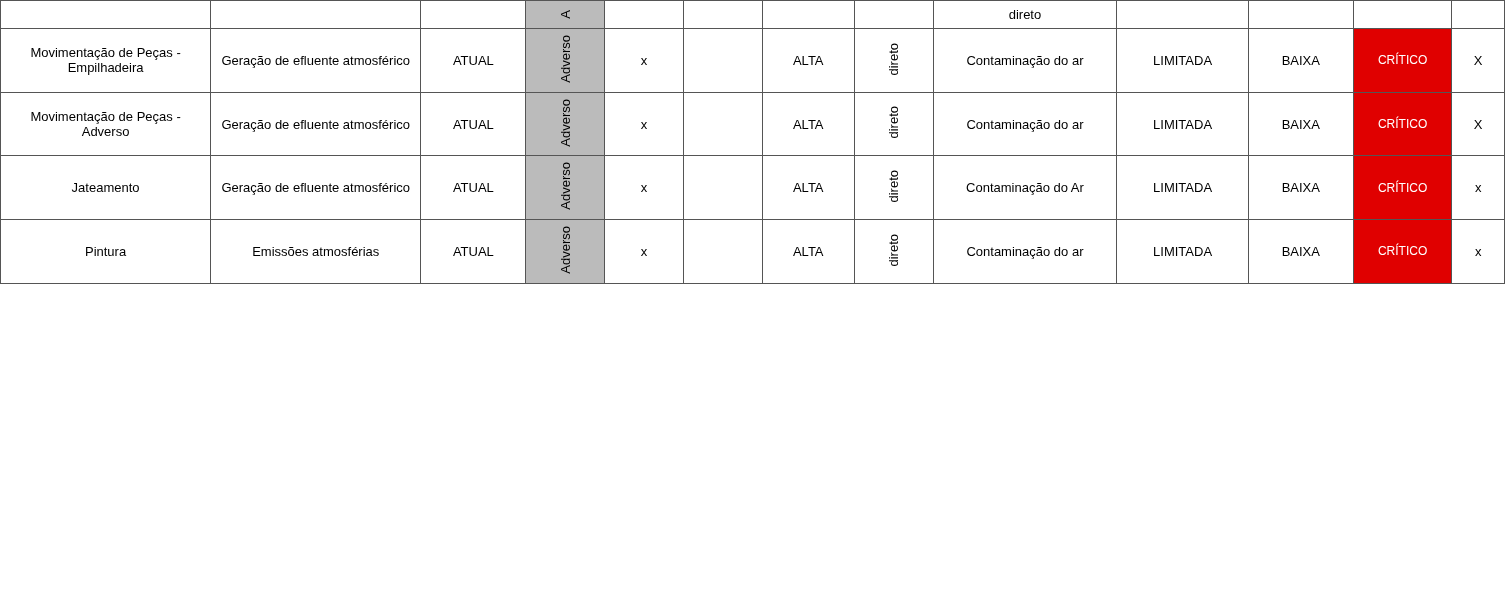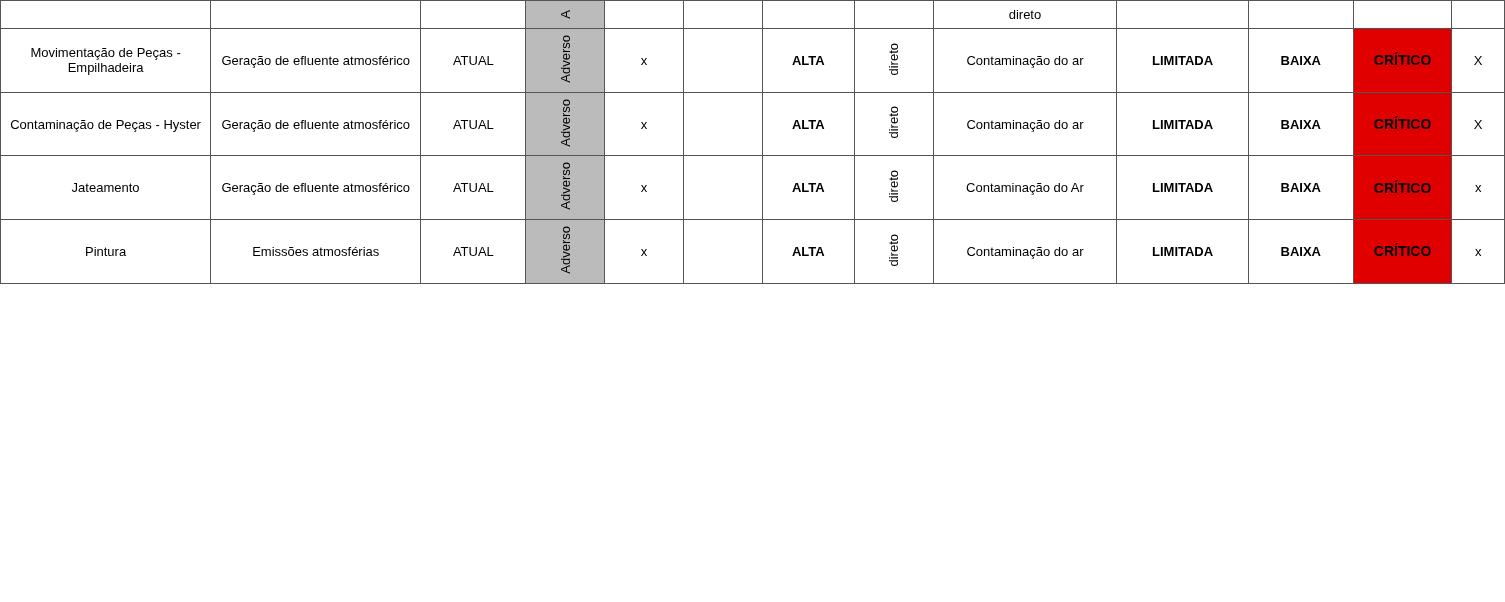--- a/index.html
+++ b/index.html
@@ -46,28 +46,28 @@
     .rotated-text {
       display: inline-block;
       writing-mode: vertical-rl;
       transform: rotate(180deg);
       white-space: nowrap;
       font-size: 13px;
     }
 
     td.critic-cell {
       background: #e00000;
-      color: #000000;
-      font-weight: bold;
-      font-size: 14px;
+      color: #ffffff;
+      font-weight: normal;
+      font-size: 12px;
       width: 75px;
     }
 
     td.bold-text {
-      font-weight: bold;
+      font-weight: normal;
     }
 
     .col-activity { width: 160px; }
     .col-aspect { width: 160px; }
     .col-phase { width: 80px; }
     .col-type { width: 60px; }
     .col-x { width: 60px; }
     .col-empty1 { width: 60px; }
     .col-magnitude { width: 70px; }
     .col-interaction { width: 60px; }
@@ -132,21 +132,21 @@
           <span class="rotated-text">direto</span>
         </td>
         <td class="left-align">Contaminação do ar</td>
         <td class="bold-text">LIMITADA</td>
         <td class="bold-text">BAIXA</td>
         <td class="critic-cell">CRÍTICO</td>
         <td>X</td>
       </tr>
 
       <tr>
-        <td class="left-align">Contaminação de Peças - Hyster</td>
+        <td class="left-align">Movimentação de Peças - Adverso</td>
         <td class="left-align">Geração de efluente atmosférico</td>
         <td>ATUAL</td>
         <td class="rotated-cell">
           <span class="rotated-text">Adverso</span>
         </td>
         <td>x</td>
         <td></td>
         <td class="bold-text">ALTA</td>
         <td>
           <span class="rotated-text">direto</span>

